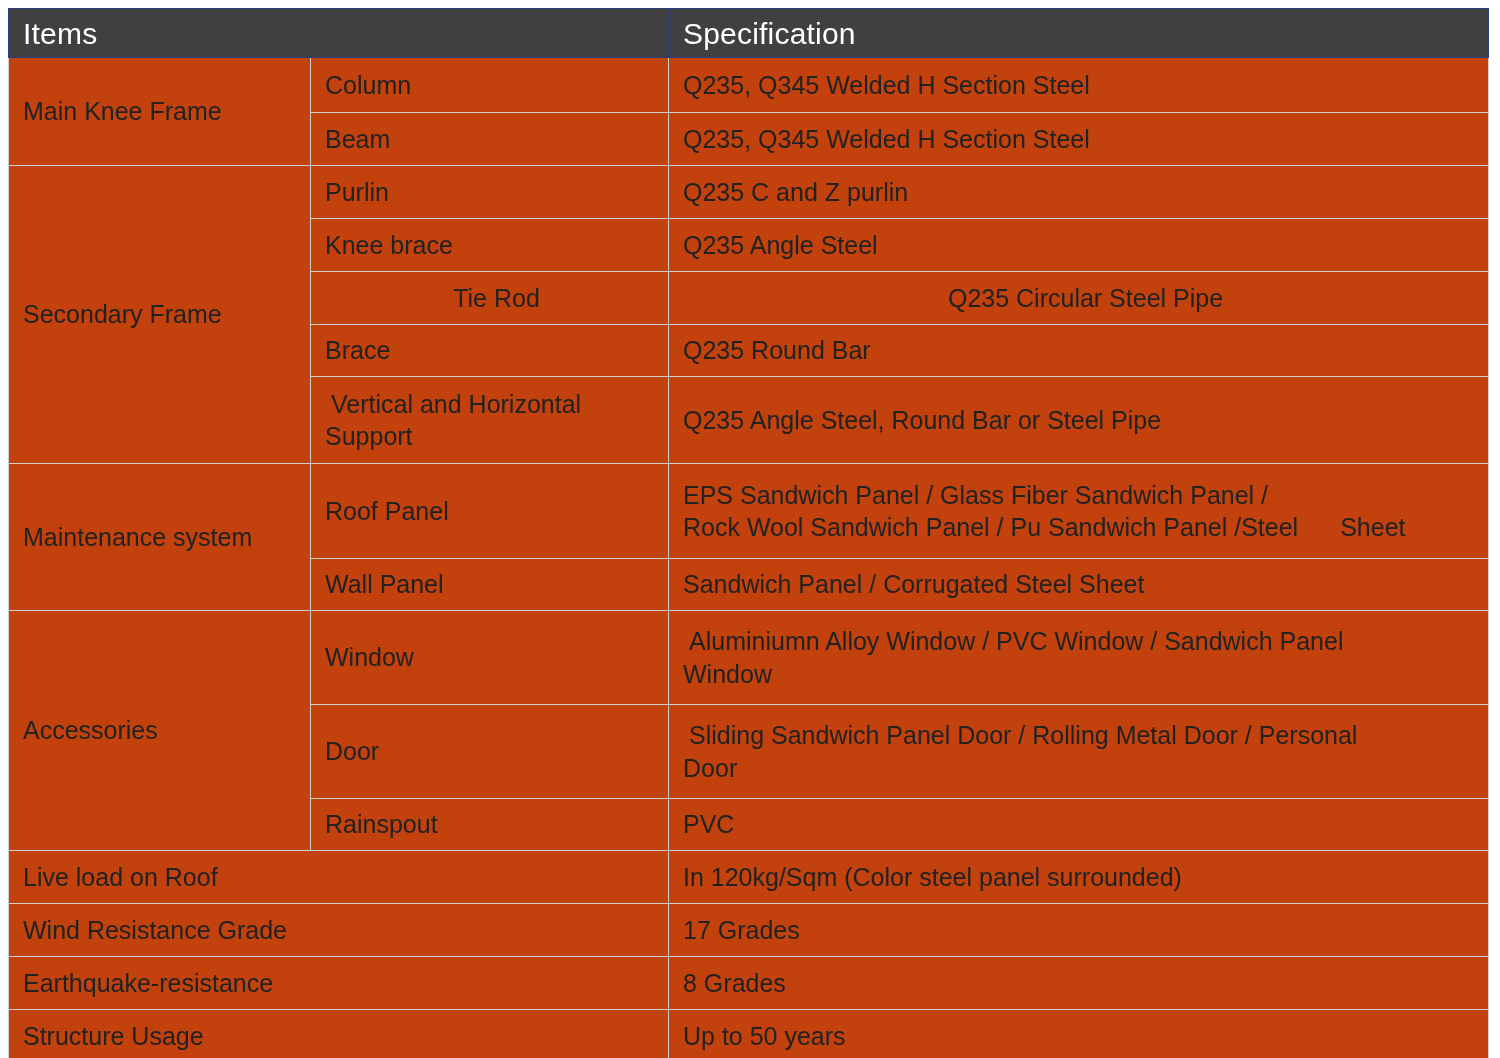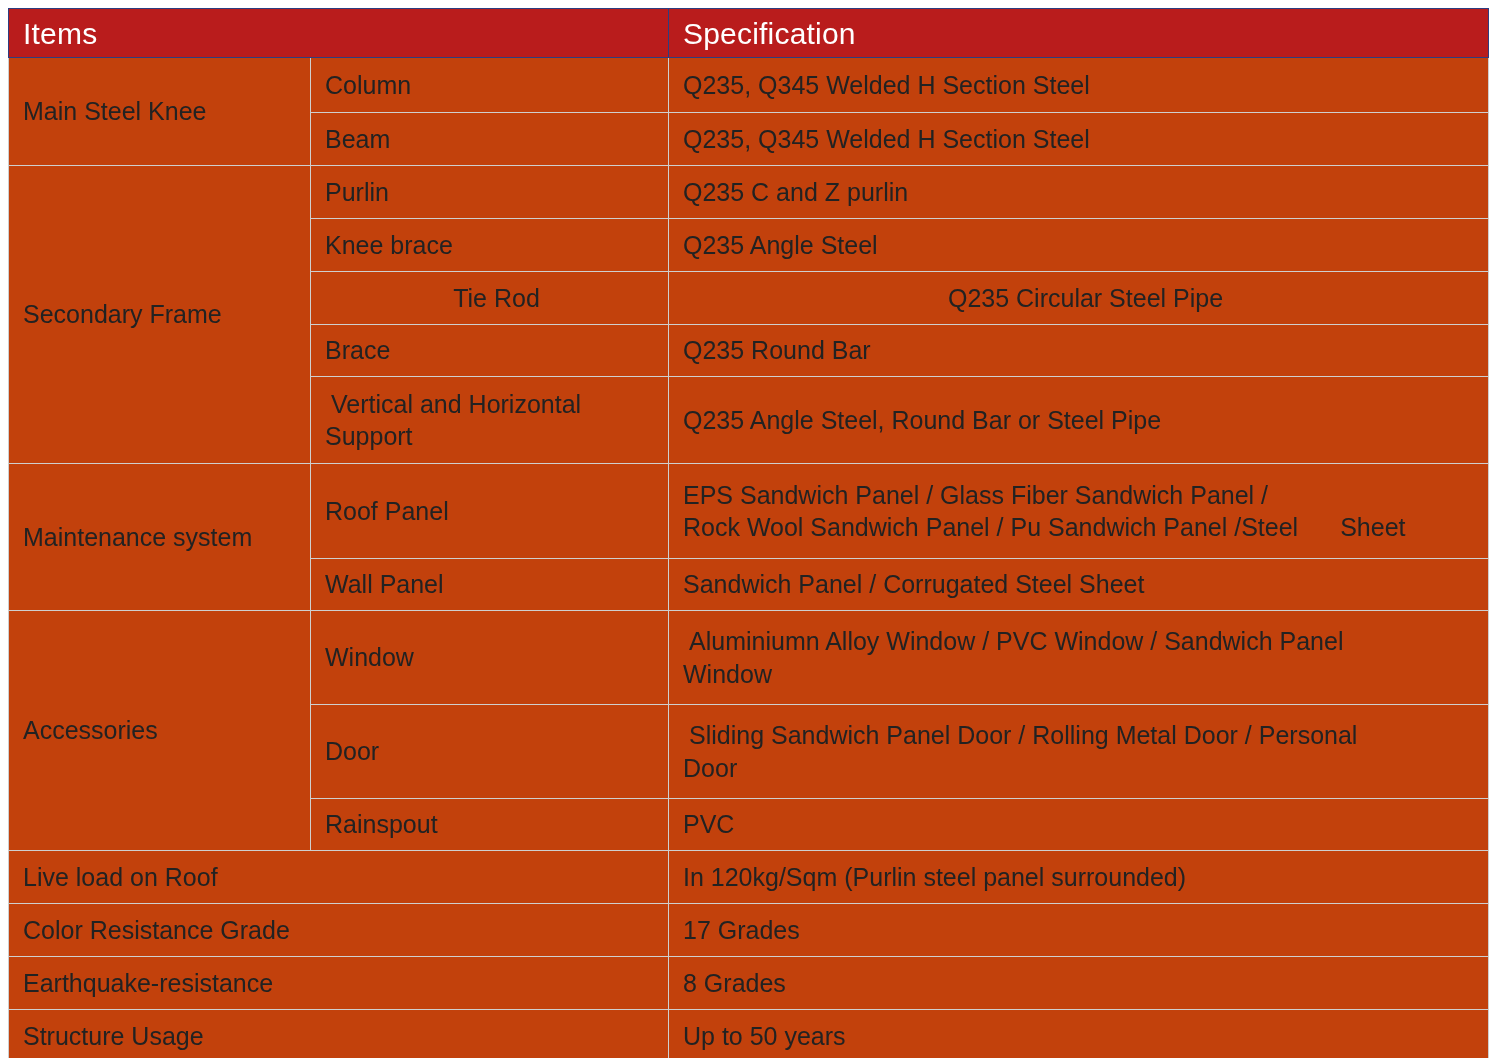--- a/index.html
+++ b/index.html
@@ -37,21 +37,21 @@
     font-weight: normal;
     text-align: left;
     font-size: 25px;
     line-height: 1.30;
     color: #222222;
     padding: 4px 0 4px 14px;
   }
 
   
   table.spec-table thead th {
-    background: #b91c1c;
+    background: #404040;
     border: 1px solid #2e3d80;
     color: #ffffff;
     font-size: 30px;
     height: 48px;
     padding: 0 0 0 14px;
     letter-spacing: 0.2px;
   }
 
   
   col.c1 { width: 302px; }
@@ -105,21 +105,21 @@
     <thead>
       <tr>
         <th colspan="2">Items</th>
         <th>Specification</th>
       </tr>
     </thead>
 
     <tbody>
 
       <tr class="h-column">
-        <td class="group" rowspan="2">Main Steel Knee</td>
+        <td class="group" rowspan="2">Main Knee Frame</td>
         <td class="sub">Column</td>
         <td class="spec">Q235, Q345 Welded H Section Steel</td>
       </tr>
       <tr class="h-beam">
         <td class="sub">Beam</td>
         <td class="spec">Q235, Q345 Welded H Section Steel</td>
       </tr>
 
       <tr class="h-purlin">
         <td class="group" rowspan="5">Secondary Frame</td>
@@ -174,24 +174,24 @@
           <span class="l2">Door</span>
         </td>
       </tr>
       <tr class="h-rain">
         <td class="sub">Rainspout</td>
         <td class="spec">PVC</td>
       </tr>
 
       <tr class="h-flat">
         <td class="group" colspan="2">Live load on Roof</td>
-        <td class="spec">In 120kg/Sqm (Purlin steel panel surrounded)</td>
-      </tr>
-      <tr class="h-flat">
-        <td class="group" colspan="2">Color Resistance Grade</td>
+        <td class="spec">In 120kg/Sqm (Color steel panel surrounded)</td>
+      </tr>
+      <tr class="h-flat">
+        <td class="group" colspan="2">Wind Resistance Grade</td>
         <td class="spec">17 Grades</td>
       </tr>
       <tr class="h-flat">
         <td class="group" colspan="2">Earthquake-resistance</td>
         <td class="spec">8 Grades</td>
       </tr>
       <tr class="h-flat">
         <td class="group" colspan="2">Structure Usage</td>
         <td class="spec">Up to 50 years</td>
       </tr>

